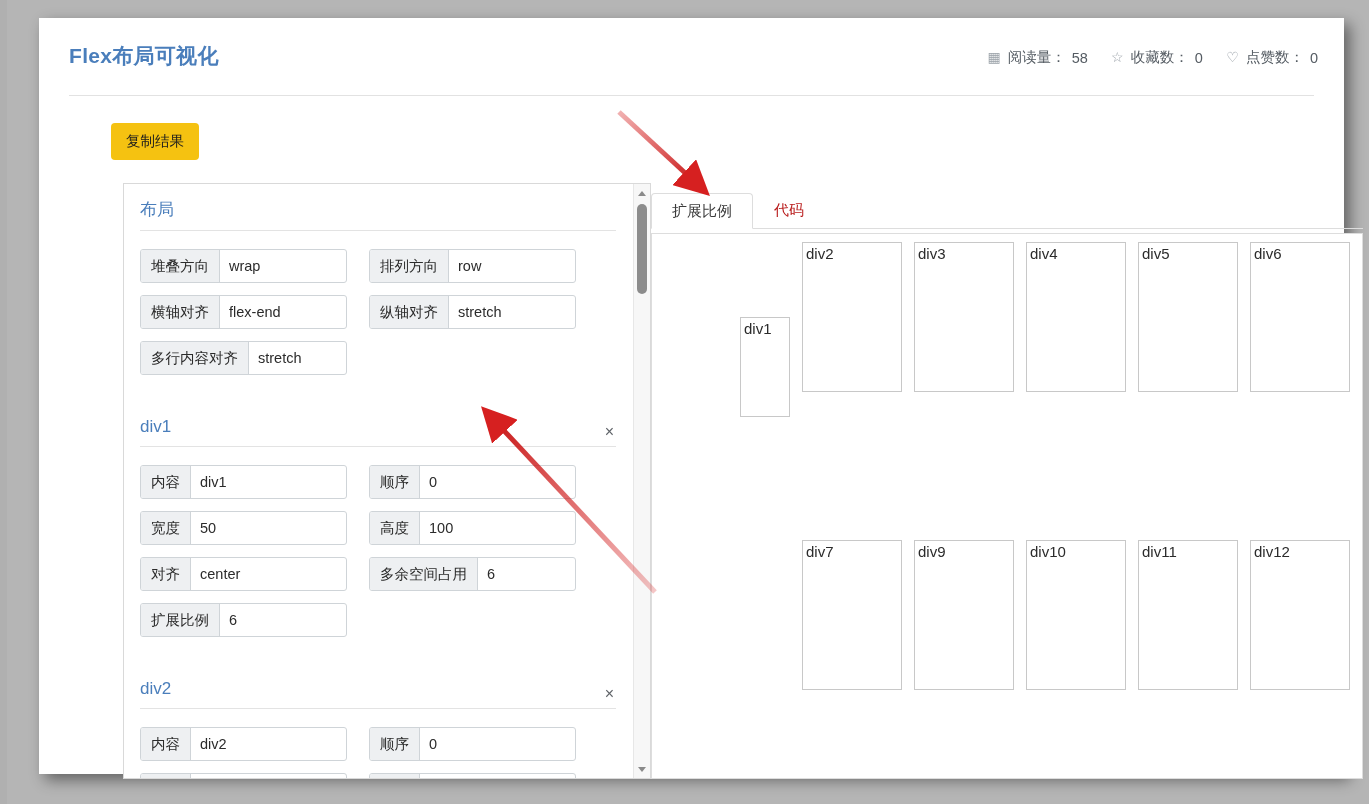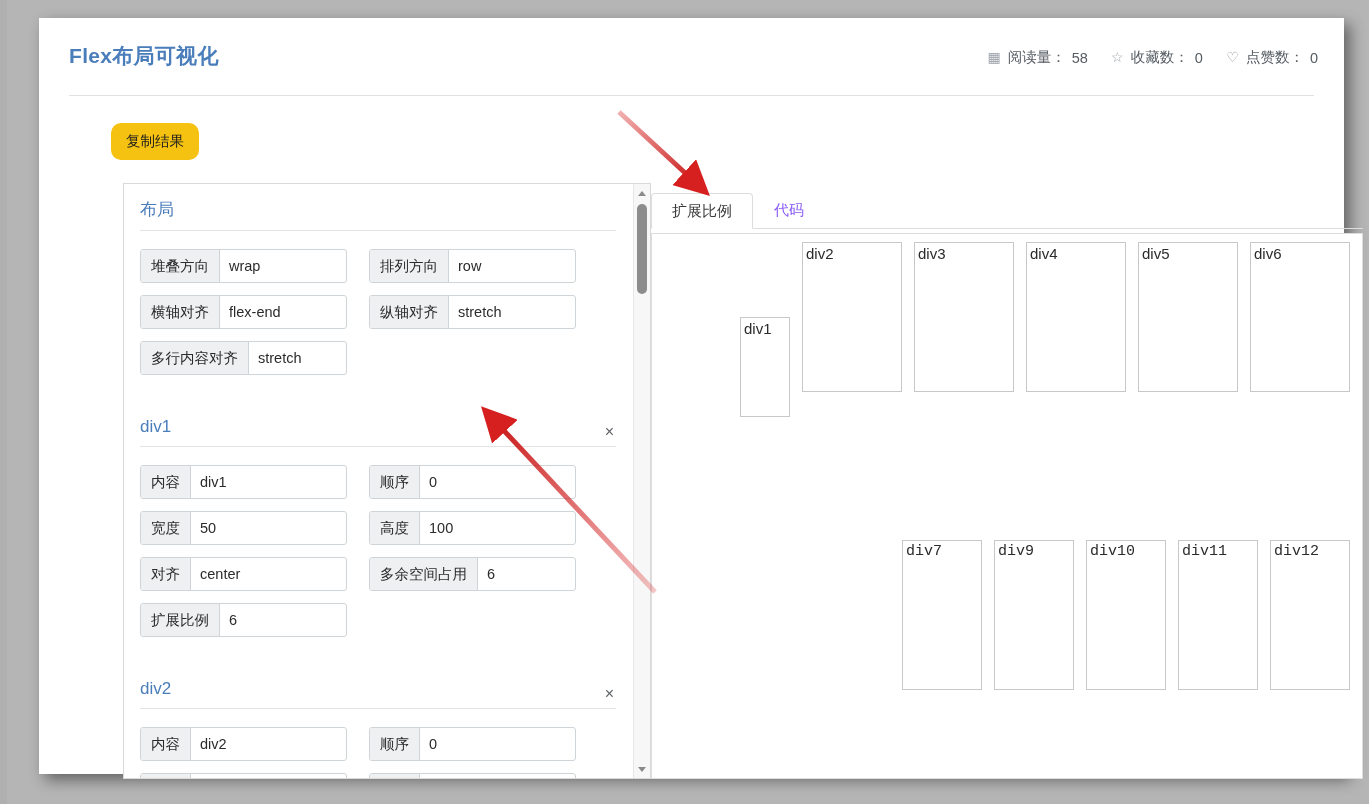--- a/index.html
+++ b/index.html
@@ -83,21 +83,21 @@
     background: #e2e2e2;
   }
   
   .copy-btn {
     position: absolute;
     left: 72px;
     top: 105px;
     padding: 9px 15px;
     background: #f5c211;
     border: none;
-    border-radius: 10px;
+    border-radius: 4px;
     font-size: 14.5px;
     color: #1d1d1d;
     font-family: "Liberation Sans", sans-serif;
     cursor: pointer;
   }
   
   .settings-panel {
     position: absolute;
     left: 84px;
     top: 165px;
@@ -240,21 +240,21 @@
     align-items: flex-end;
     padding-left: 0;
     box-sizing: border-box;
   }
   .tab {
     height: 36px;
     padding: 0 20px;
     display: flex;
     align-items: center;
     font-size: 15px;
-    color: #8b5cf6;
+    color: #b91c1c;
     cursor: pointer;
     border: 1px solid transparent;
     border-radius: 4px 4px 0 0;
     box-sizing: border-box;
     background: transparent;
   }
   .tab.active {
     color: #3c3c3c;
     background: #fff;
     border-color: #dddddd;
@@ -303,25 +303,24 @@
     margin-right: 12px;
   }
   .fitem.rowA {
     width: 100px;
     height: 150px;
     margin-right: 12px;
     align-self: flex-start;
   }
   .fitem.rowA.last { margin-right: 0; }
   .fitem.rowB {
-    width: 80px;
+    width: 100px;
     height: 150px;
     margin-right: 12px;
     align-self: flex-start;
-    font-family: Liberation Mono, monospace;
   }
   .fitem.rowB.last { margin-right: 0; }
   .row-line {
     display: flex;
     width: 100%;
     justify-content: flex-end;
     align-items: center;
   }
   .row-line.rowtop { height: 250px; align-items: center; }
   .row-line.rowbot { height: 240px; align-items: flex-start; padding-top: 28px; box-sizing: border-box; }

